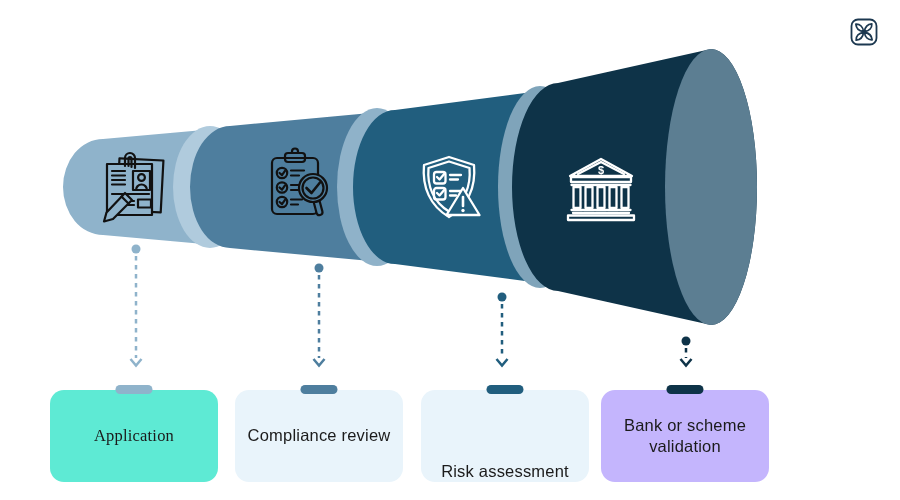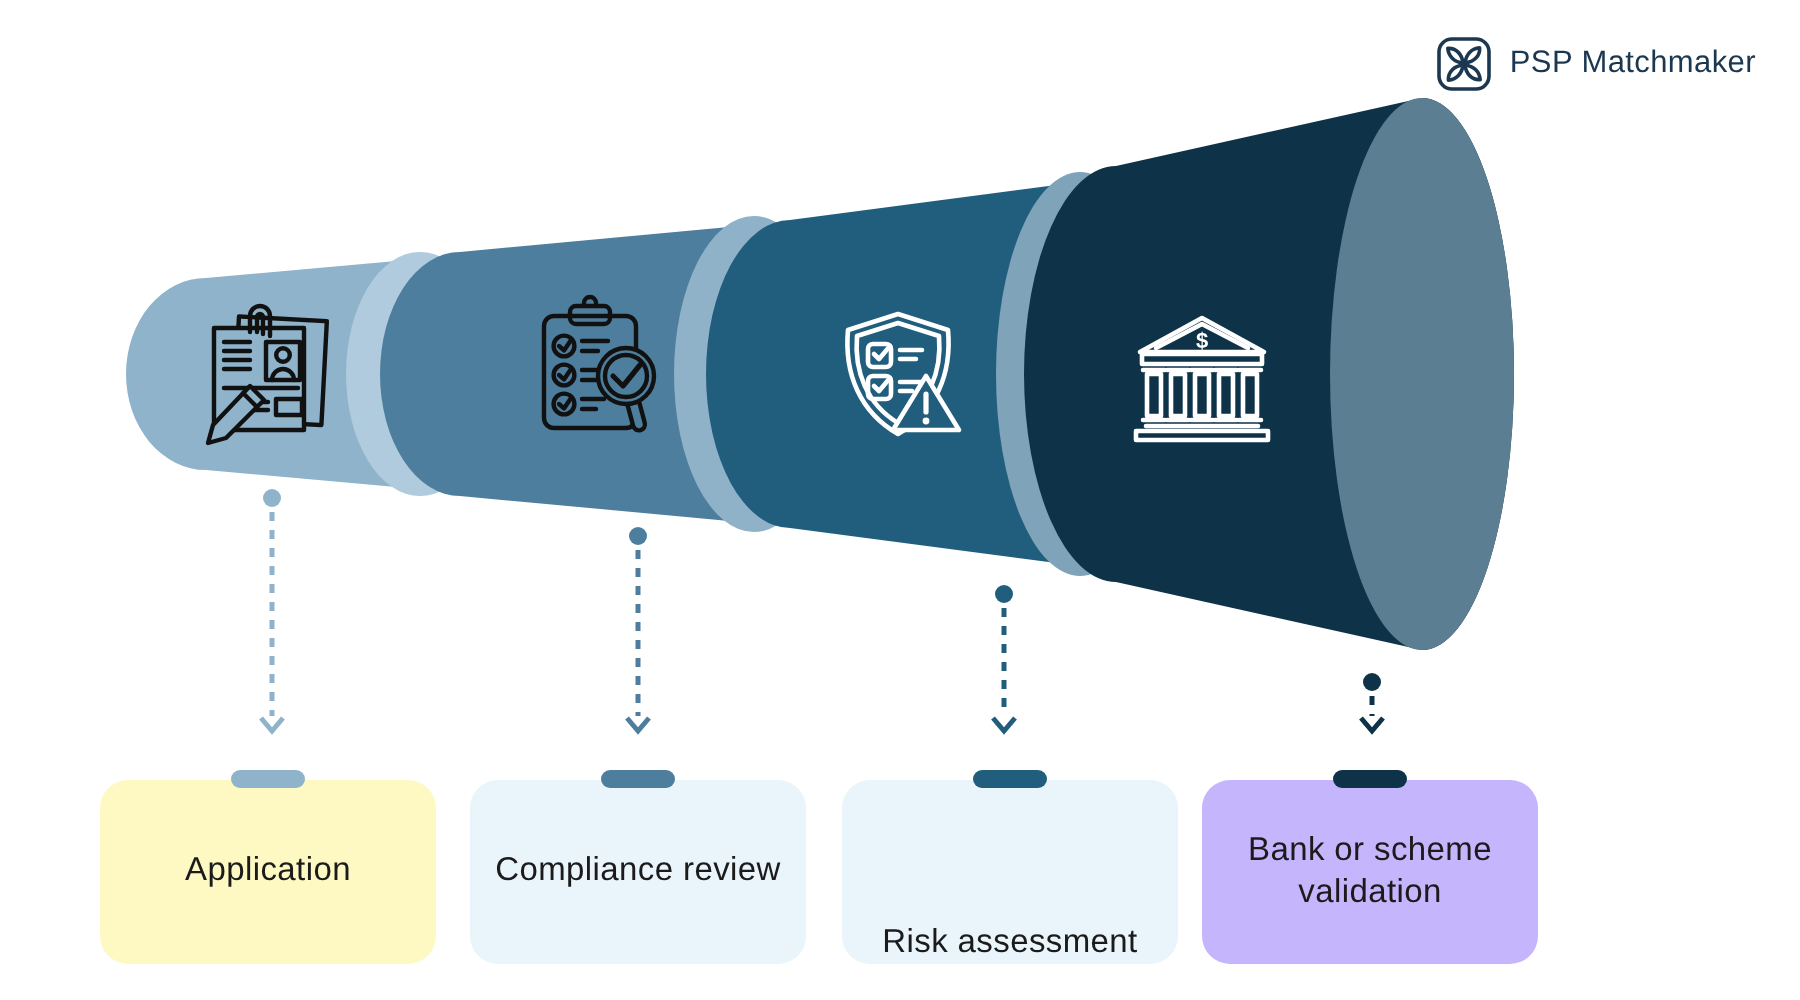--- a/index.html
+++ b/index.html
@@ -138,24 +138,23 @@
 <div class="brand">
   <svg width="28" height="28" viewBox="0 0 28 28">
     <g fill="none" stroke-width="1.8" stroke-linecap="round" stroke-linejoin="round" stroke="#1C3850">
       <rect x="1.5" y="1.5" width="25" height="25" rx="6.5"></rect>
       <path d="M13.5 13.5 C 13 9 10 5.9 5.9 6.2 C 6.2 10 9 13 13.5 13.5 Z"></path>
       <path d="M13.5 13.5 C 13 9 10 5.9 5.9 6.2 C 6.2 10 9 13 13.5 13.5 Z" transform="rotate(90 14 14)"></path>
       <path d="M13.5 13.5 C 13 9 10 5.9 5.9 6.2 C 6.2 10 9 13 13.5 13.5 Z" transform="rotate(180 14 14)"></path>
       <path d="M13.5 13.5 C 13 9 10 5.9 5.9 6.2 C 6.2 10 9 13 13.5 13.5 Z" transform="rotate(270 14 14)"></path>
     </g>
   </svg>
-  <span class="brand-name" style="color: rgb(28, 56, 80);">PSP Matchmaker</span>
 </div>
 
-<div class="card card-1" style="background-color: #fef9c3;">
+<div class="card card-1" style="background-color: #5eead4; font-family: Liberation Serif, serif;">
   <span class="pill" style="background-color: rgb(143, 179, 203);"></span>
   <span class="card-label" style="color: rgb(27, 27, 27);">Application</span>
 </div>
 <div class="card card-2" style="background-color: rgb(233, 244, 251);">
   <span class="pill" style="background-color: rgb(78, 126, 158);"></span>
   <span class="card-label" style="color: rgb(27, 27, 27);">Compliance review</span>
 </div>
 <div class="card card-3" style="background-color: rgb(233, 244, 251); align-items: flex-end;">
   <span class="pill" style="background-color: rgb(33, 94, 126);"></span>
   <span class="card-label" style="color: rgb(27, 27, 27);">Risk assessment</span>

